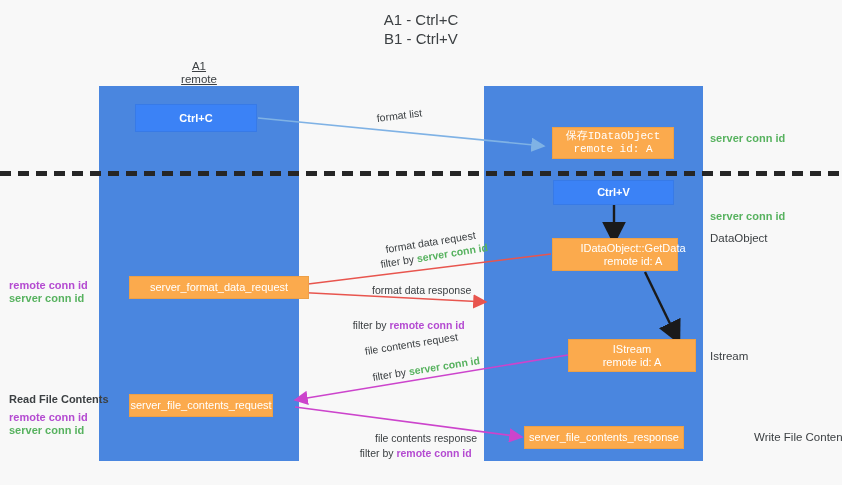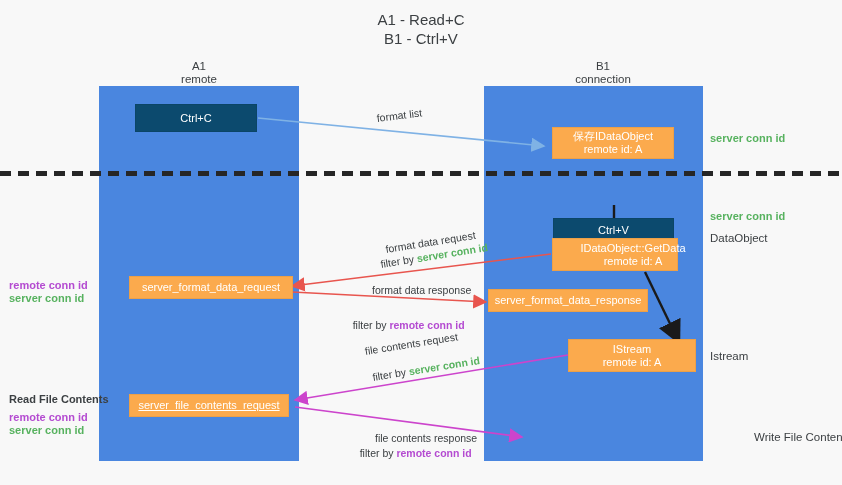--- a/index.html
+++ b/index.html
@@ -14,32 +14,32 @@
   #stage{position:absolute;left:0;top:0;width:842px;height:485px;}
 
   .title{
     position:absolute;left:0;top:10px;width:842px;
     text-align:center;font-size:15px;line-height:19px;color:#3c4043;
     white-space:pre;
   }
 
   .col-head{
     position:absolute;text-align:center;font-size:11.5px;line-height:13px;
-    color:#3c4043;white-space:pre;
+    color:#3c4043;white-space:pre;text-decoration:underline;
   }
 
   .lane{position:absolute;background:#4a86df;}
 
   .box{
     position:absolute;box-sizing:border-box;
     display:flex;align-items:center;justify-content:center;
     text-align:center;color:#ffffff;font-size:11px;line-height:13px;
     white-space:pre;border:1px solid rgba(0,0,0,0.06);
   }
-  .box.green{background:#0c4a6e;}
+  .box.green{background:#3b82f6;font-weight:bold;}
   .box.orange{background:#fbaa4d;}
 
   .dashline{
     position:absolute;left:0;top:171px;width:842px;height:5px;
     background-image:repeating-linear-gradient(to right,#262626 0px,#262626 11px,transparent 11px,transparent 18px);
   }
 
   .lbl{position:absolute;font-size:11px;line-height:13px;white-space:pre;}
   .lbl.green{color:#57b25f;font-weight:bold;}
   .lbl.purple{color:#b44bd1;font-weight:bold;}
@@ -52,27 +52,25 @@
   .ann.rot-up{transform:rotate(-9deg);transform-origin:left top;}
   .ann.rot-up7{transform:rotate(-7deg);transform-origin:left top;}
 
   svg.arrows{position:absolute;left:0;top:0;width:842px;height:485px;overflow:visible;pointer-events:none;}
 </style>
 </head>
 <body>
 
 <div id="stage">
 
-  <div class="title">A1 - Read+C
+  <div class="title">A1 - Ctrl+C
 B1 - Ctrl+V</div>
 
   <div class="col-head" style="left:119px;top:60px;width:160px;">A1
 remote</div>
-  <div class="col-head" style="left:523px;top:60px;width:160px;">B1
-connection</div>
 
   <div class="lane" style="left:99px;top:86px;width:200px;height:375px;"></div>
   <div class="lane" style="left:484px;top:86px;width:219px;height:375px;"></div>
 
   <svg class="arrows">
     <defs>
       <marker id="ah-blue" markerWidth="9" markerHeight="9" refX="8" refY="4.5" orient="auto">
         <path d="M0,0 L9,4.5 L0,9 z" fill="#7fb2e5"></path>
       </marker>
       <marker id="ah-red" markerWidth="9" markerHeight="9" refX="8" refY="4.5" orient="auto">
@@ -94,37 +92,37 @@
 
     <line x1="551" y1="254" x2="292" y2="286" stroke="#e8554e" stroke-width="1.6" marker-end="url(#ah-red)"></line>
     <line x1="292" y1="292" x2="486" y2="302" stroke="#e8554e" stroke-width="1.6" marker-end="url(#ah-red)"></line>
 
     <line x1="568" y1="355" x2="295" y2="400" stroke="#cc44cc" stroke-width="1.6" marker-end="url(#ah-mag)"></line>
     <line x1="295" y1="407" x2="522" y2="437" stroke="#cc44cc" stroke-width="1.6" marker-end="url(#ah-mag)"></line>
   </svg>
 
   <div class="box green" style="left:135px;top:104px;width:122px;height:28px;">Ctrl+C</div>
 
-  <div class="box orange" style="left:552px;top:127px;width:122px;height:32px;">保存IDataObject
+  <div class="box orange" style="left:552px;top:127px;width:122px;height:32px;font-family:Liberation Mono, monospace;">保存IDataObject
 remote id: A</div>
 
-  <div class="box green" style="left:553px;top:180px;width:121px;height:25px;margin-top:38px;">Ctrl+V</div>
+  <div class="box green" style="left:553px;top:180px;width:121px;height:25px;">Ctrl+V</div>
 
   <div class="box orange" style="left:552px;top:238px;width:126px;height:33px;padding-left:36px;">IDataObject::GetData
 remote id: A</div>
 
-  <div class="box orange" style="left:129px;top:276px;width:164px;height:23px;">server_format_data_request</div>
+  <div class="box orange" style="left:129px;top:276px;width:180px;height:23px;">server_format_data_request</div>
 
-  <div class="box orange" style="left:488px;top:289px;width:160px;height:23px;">server_format_data_response</div>
 
   <div class="box orange" style="left:568px;top:339px;width:128px;height:33px;">IStream
 remote id: A</div>
 
-  <div class="box orange" style="left:129px;top:394px;width:160px;height:23px;text-decoration:underline;">server_file_contents_request</div>
+  <div class="box orange" style="left:129px;top:394px;width:144px;height:23px;">server_file_contents_request</div>
 
+  <div class="box orange" style="left:524px;top:426px;width:160px;height:23px;">server_file_contents_response</div>
 
   <div class="dashline"></div>
 
   <div class="ann rot-up7" style="left:376px;top:112px;">format list</div>
 
   <div class="ann rot-up" style="left:371px;top:232px;">
     <span>format data request</span>
   </div>
   <div class="ann rot-up" style="left:366px;top:247px;">
     <span>filter by </span><span class="g">server conn id</span>

